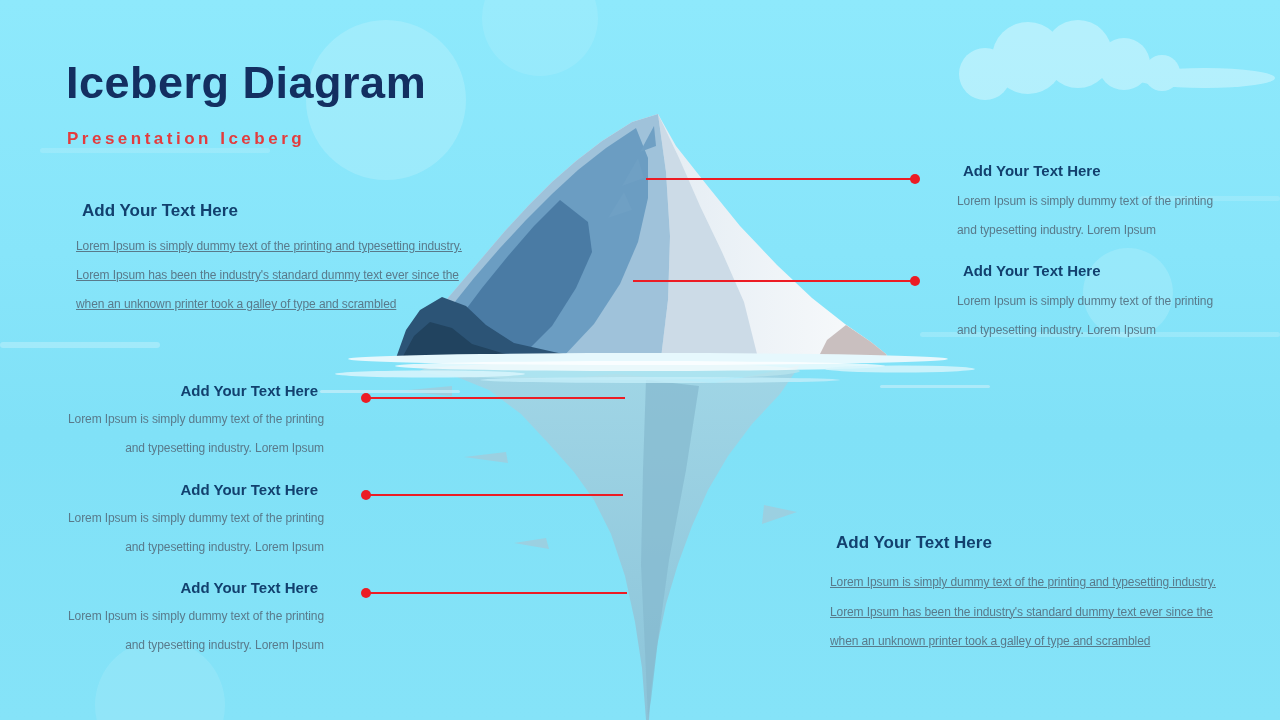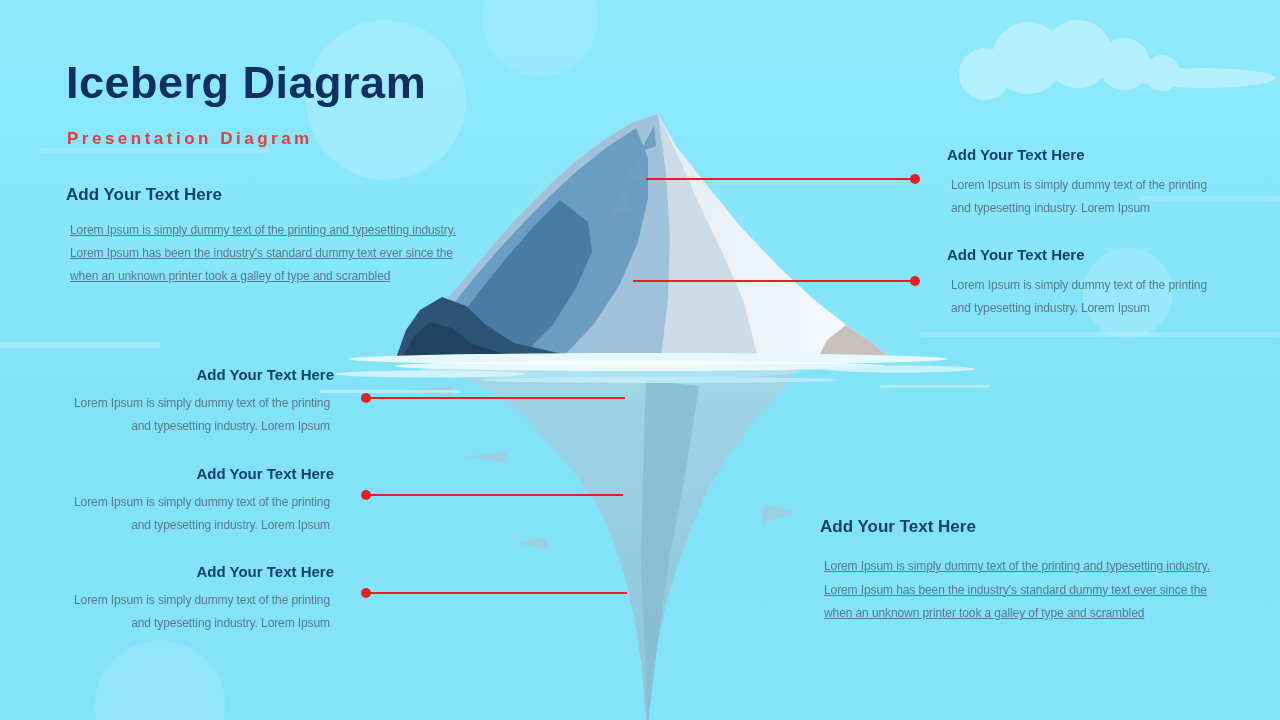--- a/index.html
+++ b/index.html
@@ -13,22 +13,22 @@
   .slide-title{
     position:absolute;left:66px;top:58px;
     font-size:45px;line-height:50px;font-weight:700;color:#132f61;letter-spacing:.5px;
   }
   .slide-subtitle{
     position:absolute;left:67px;top:129px;
     font-size:17px;font-weight:700;color:#e33c3e;letter-spacing:3.5px;
   }
 
   .callout{position:absolute;}
-  .callout h3{margin:0;color:#12406e;font-weight:700;}
-  .callout p{margin:4px;color:#597a8b;white-space:nowrap;}
+  .callout h3{margin:16px;color:#12406e;font-weight:700;}
+  .callout p{margin:10px;color:#597a8b;white-space:nowrap;}
 
   
   .c-lg h3{font-size:17px;line-height:20px;margin-bottom:16px;}
   .c-lg p{font-size:12px;line-height:19px;letter-spacing:-0.1px;text-decoration:underline;}
   .c-left-top{left:66px;top:185px;width:420px;}
   .c-bottom-right{left:820px;top:516px;width:430px;}
   .c-bottom-right h3{line-height:21px;margin-bottom:20px;}
   .c-bottom-right p{line-height:19.5px;}
 
   
@@ -121,21 +121,21 @@
       <ellipse cx="640" cy="366" rx="245" ry="5" fill="#ffffff" opacity="0.75"></ellipse>
       <ellipse cx="430" cy="374" rx="95" ry="3.5" fill="#d6f4fc" opacity="0.9"></ellipse>
       <ellipse cx="900" cy="369" rx="75" ry="3.5" fill="#d6f4fc" opacity="0.85"></ellipse>
       <ellipse cx="660" cy="380" rx="180" ry="3" fill="#c4eef9" opacity="0.8"></ellipse>
       <rect x="320" y="390" width="140" height="3" rx="1.5" fill="#c9f0fa" opacity="0.7"></rect>
       <rect x="880" y="385" width="110" height="3" rx="1.5" fill="#c9f0fa" opacity="0.6"></rect>
     </g>
   </svg>
 
   <div class="slide-title">Iceberg Diagram</div>
-  <div class="slide-subtitle">Presentation Diagram</div>
+  <div class="slide-subtitle">Presentation Iceberg</div>
 
   <div class="callout c-lg c-left-top">
     <h3>Add Your Text Here</h3>
     <p>Lorem Ipsum is simply dummy text of the printing and typesetting industry.</p>
     <p>Lorem Ipsum has been the industry's standard dummy text ever since the</p>
     <p>when an unknown printer took a galley of type and scrambled</p>
   </div>
 
   <div class="callout c-sm c-right-1">
     <h3>Add Your Text Here</h3>

